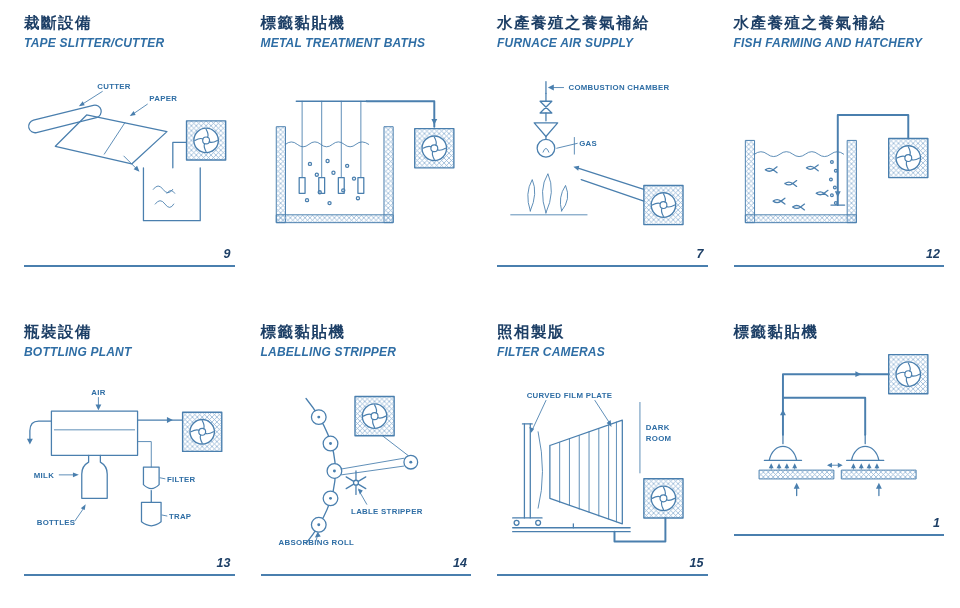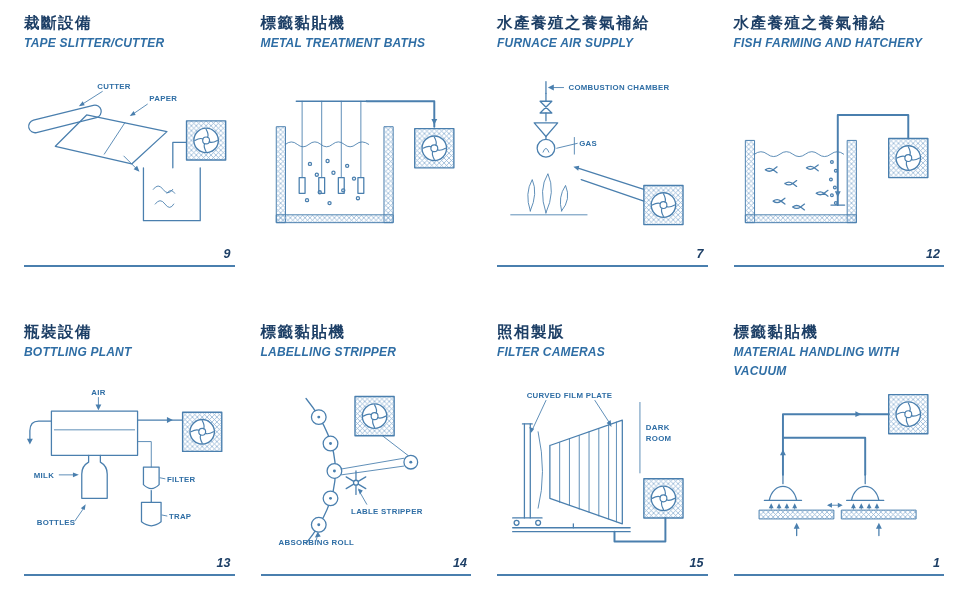--- a/index.html
+++ b/index.html
@@ -273,21 +273,20 @@
       <polyline class="pipe" points="120,150 120,160 172,160 172,136"></polyline>
       <use href="#blower" x="150" y="96"></use>
     </svg>
     <div class="foot">
       <span>15</span>
     </div>
   </div>
 
   <div class="cell">
     <div class="zh">標籤黏貼機</div>
-    <div class="en">MATERIAL HANDLING WITH VACUUM</div>
     <svg class="d" viewBox="0 0 215 172">
       <use href="#blower" x="158" y="10"></use>
       <polyline class="pipe" points="158,30 50,30 50,92"></polyline>
       <polyline class="pipe" points="50,54 134,54 134,92"></polyline>
       <polygon class="arr" points="130,30 124,27 124,33"></polygon>
       <polygon class="arr" points="50,66 47,72 53,72"></polygon>
       <g>
         <line x1="50" y1="92" x2="50" y2="101"></line>
         <path d="M36,118 C40,99 60,99 64,118"></path>
         <line x1="31" y1="118" x2="69" y2="118"></line>

